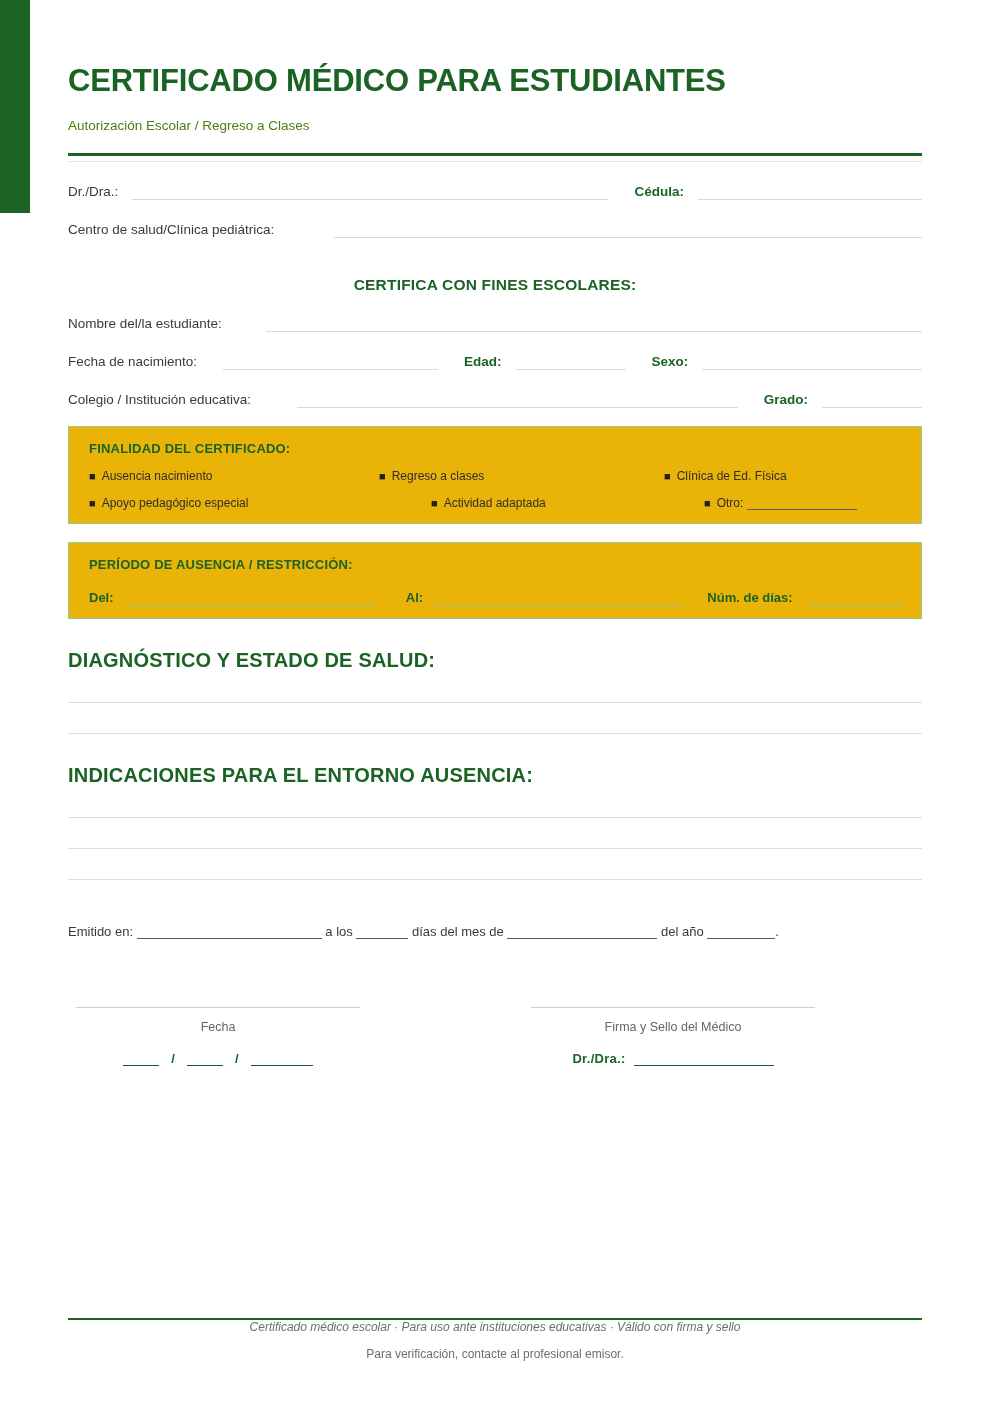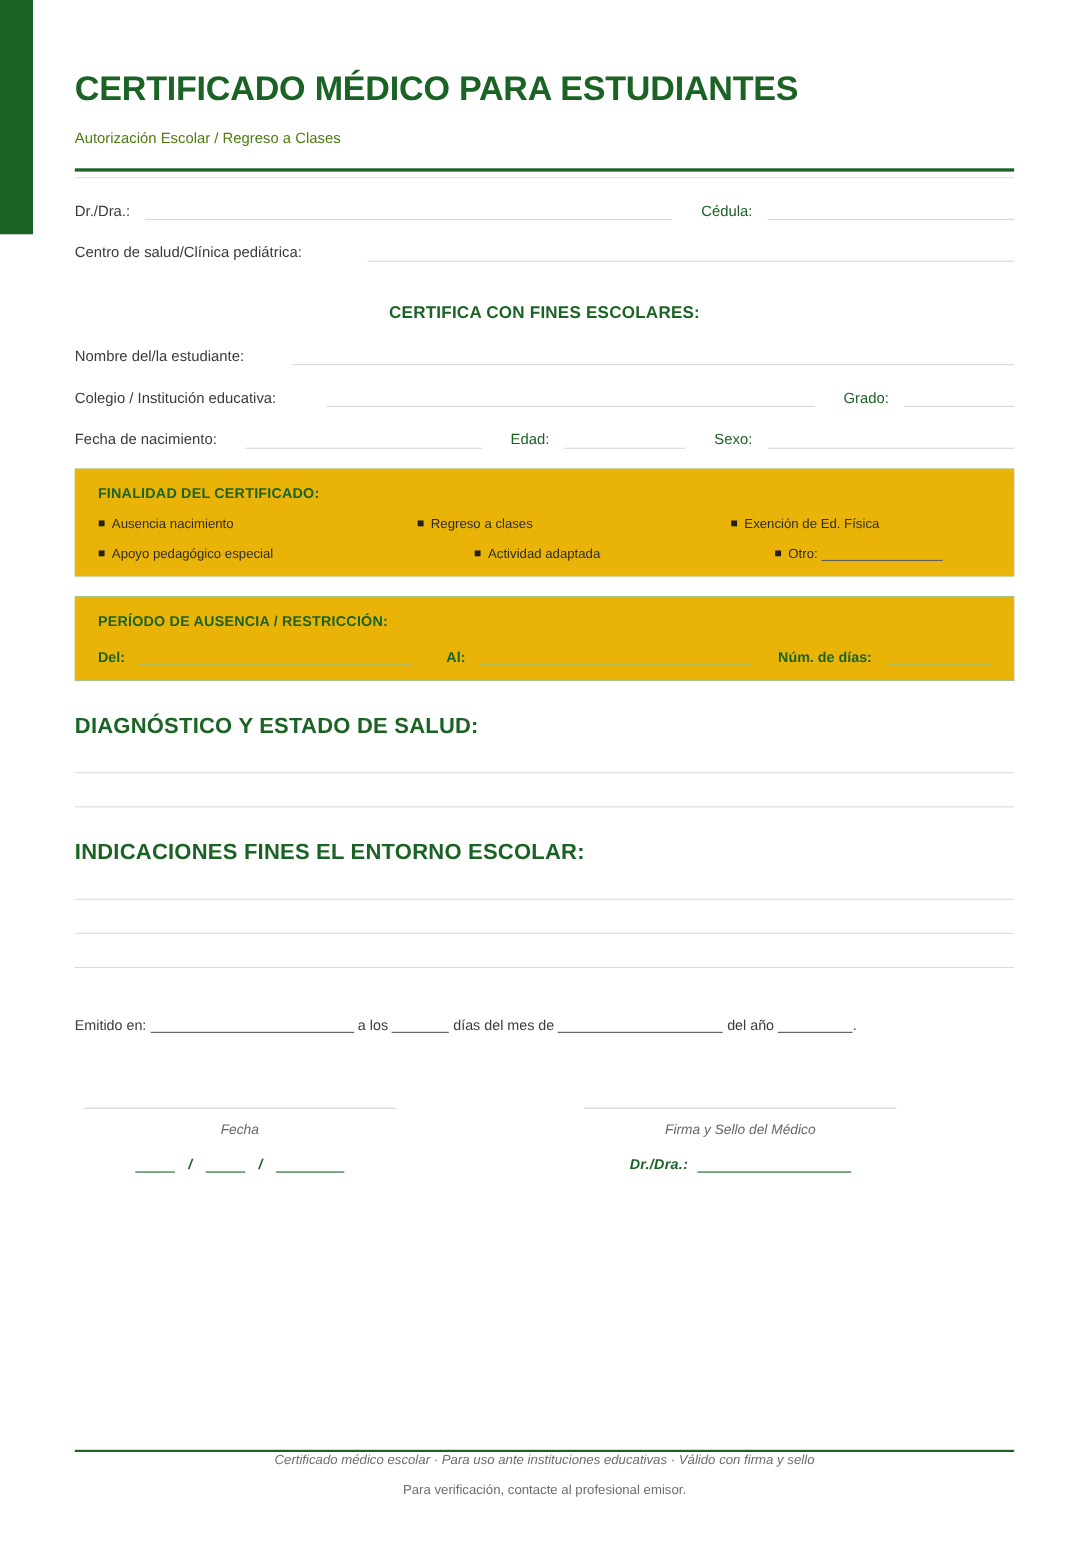--- a/index.html
+++ b/index.html
@@ -76,21 +76,21 @@
   }
   .lbl {
     font-size: 13.5px;
     color: #3a3a3a;
     white-space: nowrap;
     line-height: 16px;
   }
   .lbl-green {
     font-size: 13.5px;
     color: #1b6325;
-    font-weight: normal;
+    font-weight: bold;
     white-space: nowrap;
     line-height: 16px;
   }
   .blank {
     border-bottom: 1px solid #d8d8d8;
     height: 15px;
     flex: 1 1 auto;
   }
   .gap-sm { width: 14px; flex: 0 0 auto; }
   .gap-md { width: 26px; flex: 0 0 auto; }
@@ -204,21 +204,20 @@
 
   
   .sign-wrap {
     display: flex;
     margin-top: 68px;
   }
   .sign-col {
     width: 300px;
     flex: 0 0 auto;
     text-align: center;
-    font-style: italic;
   }
   .sign-spacer { width: 155px; flex: 0 0 auto; }
   .sign-line {
     height: 1px;
     background: #cfcfcf;
     margin: 0 8px;
   }
   .sign-caption {
     margin-top: 12px;
     font-size: 12.5px;
@@ -296,61 +295,61 @@
       <span class="gap-md" style="width:60px"></span>
       <span class="blank"></span>
     </div>
 
     <div class="center-heading">CERTIFICA CON FINES ESCOLARES:</div>
 
     <div class="field-row">
       <span class="lbl">Nombre del/la estudiante:</span>
       <span class="gap-md" style="width:44px"></span>
       <span class="blank"></span>
-    </div>
-
-    <div class="field-row">
-      <span class="lbl">Colegio / Institución educativa:</span>
-      <span class="gap-md" style="width:46px"></span>
-      <span class="blank"></span>
-      <span class="gap-md"></span>
-      <span class="lbl-green">Grado:</span>
-      <span class="gap-sm"></span>
-      <span class="blank" style="flex:0 0 100px"></span>
     </div>
 
     <div class="field-row">
       <span class="lbl">Fecha de nacimiento:</span>
       <span class="gap-md"></span>
       <span class="blank" style="flex:0 0 215px"></span>
       <span class="gap-md"></span>
       <span class="lbl-green">Edad:</span>
       <span class="gap-sm"></span>
       <span class="blank" style="flex:0 0 110px"></span>
       <span class="gap-md"></span>
       <span class="lbl-green">Sexo:</span>
       <span class="gap-sm"></span>
       <span class="blank" style="flex:1 1 auto"></span>
     </div>
 
+    <div class="field-row">
+      <span class="lbl">Colegio / Institución educativa:</span>
+      <span class="gap-md" style="width:46px"></span>
+      <span class="blank"></span>
+      <span class="gap-md"></span>
+      <span class="lbl-green">Grado:</span>
+      <span class="gap-sm"></span>
+      <span class="blank" style="flex:0 0 100px"></span>
+    </div>
+
     <div class="green-box">
       <div class="box-title">FINALIDAD DEL CERTIFICADO:</div>
 
       <div class="check-row">
         <span class="check-col col-a">
           <span class="chk">■</span>
           <span>Ausencia nacimiento</span>
         </span>
         <span class="check-col col-b">
           <span class="chk">■</span>
           <span>Regreso a clases</span>
         </span>
         <span class="check-col col-c">
           <span class="chk">■</span>
-          <span>Exención de Ed. Física</span>
+          <span>Clínica de Ed. Física</span>
         </span>
       </div>
 
       <div class="check-row">
         <span class="check-col col-a">
           <span class="chk">■</span>
           <span>Apoyo pedagógico especial</span>
         </span>
         <span class="check-col col-b2">
           <span class="chk">■</span>
@@ -375,21 +374,21 @@
         <span class="p-gap2"></span>
         <span class="p-lbl">Núm. de días:</span>
         <span class="p-blank pb-3"></span>
       </div>
     </div>
 
     <div class="sec-heading">DIAGNÓSTICO Y ESTADO DE SALUD:</div>
     <div class="ruled"></div>
     <div class="ruled"></div>
 
-    <div class="sec-heading">INDICACIONES FINES EL ENTORNO ESCOLAR:</div>
+    <div class="sec-heading">INDICACIONES PARA EL ENTORNO AUSENCIA:</div>
     <div class="ruled"></div>
     <div class="ruled"></div>
     <div class="ruled"></div>
 
     <div class="emitido">
       <span>Emitido en:</span>
       <span class="u-line u-place"></span>
       <span>a los</span>
       <span class="u-line u-day"></span>
       <span>días del mes de</span>

